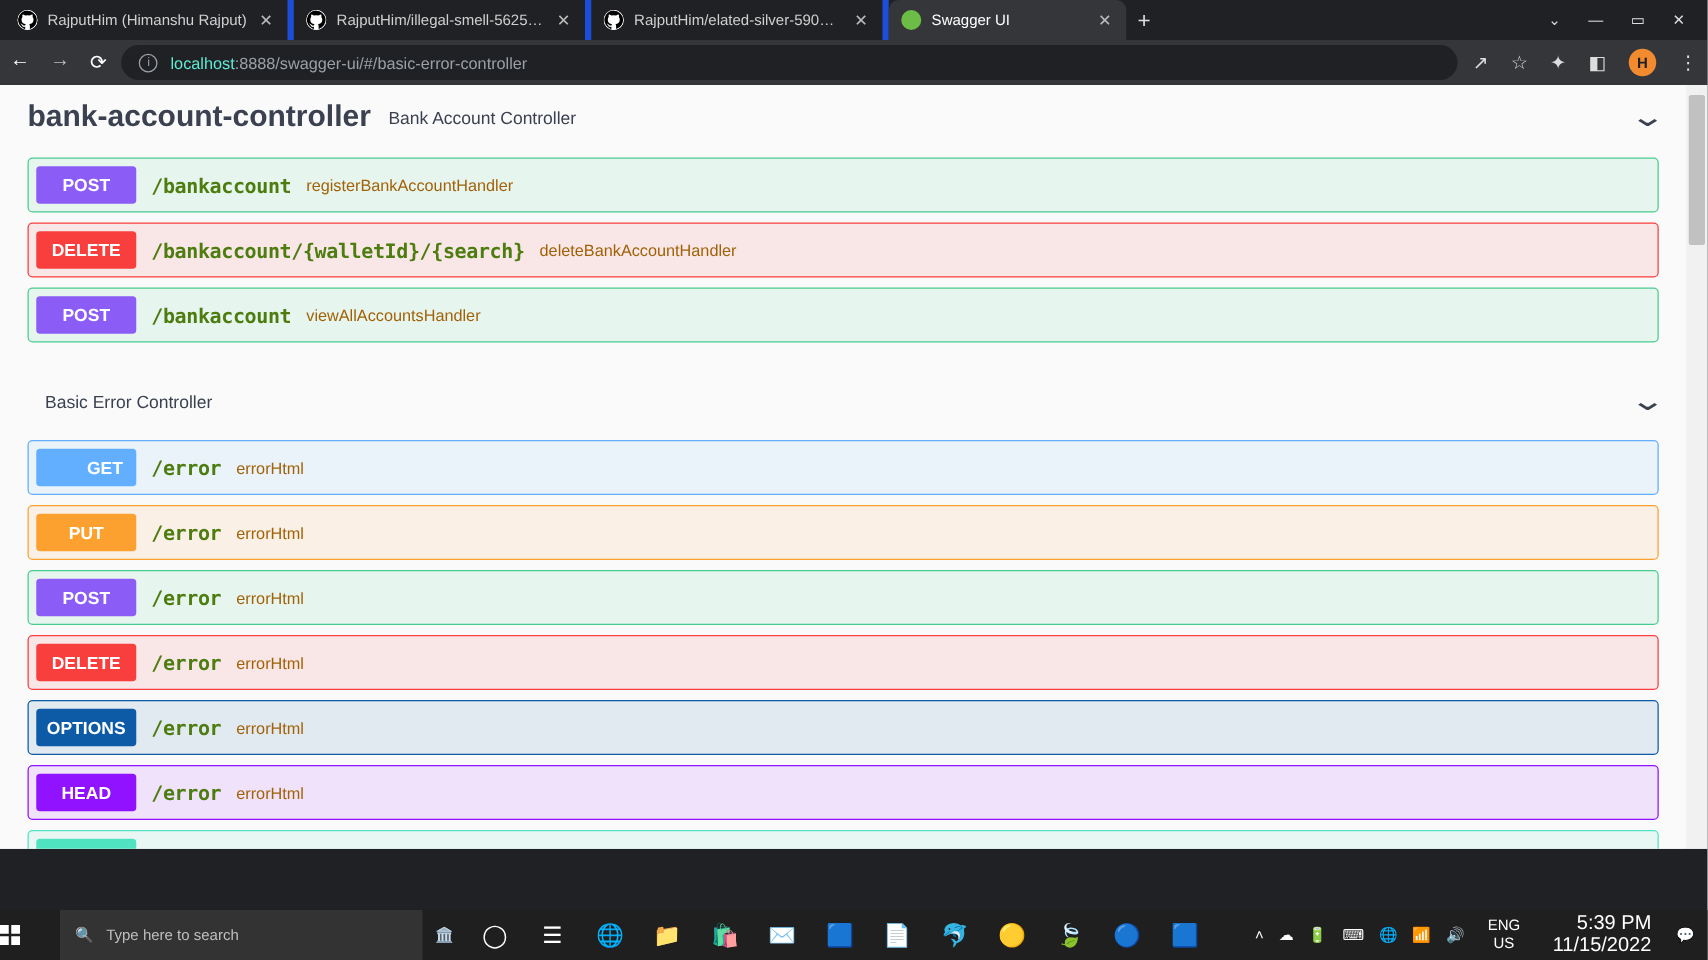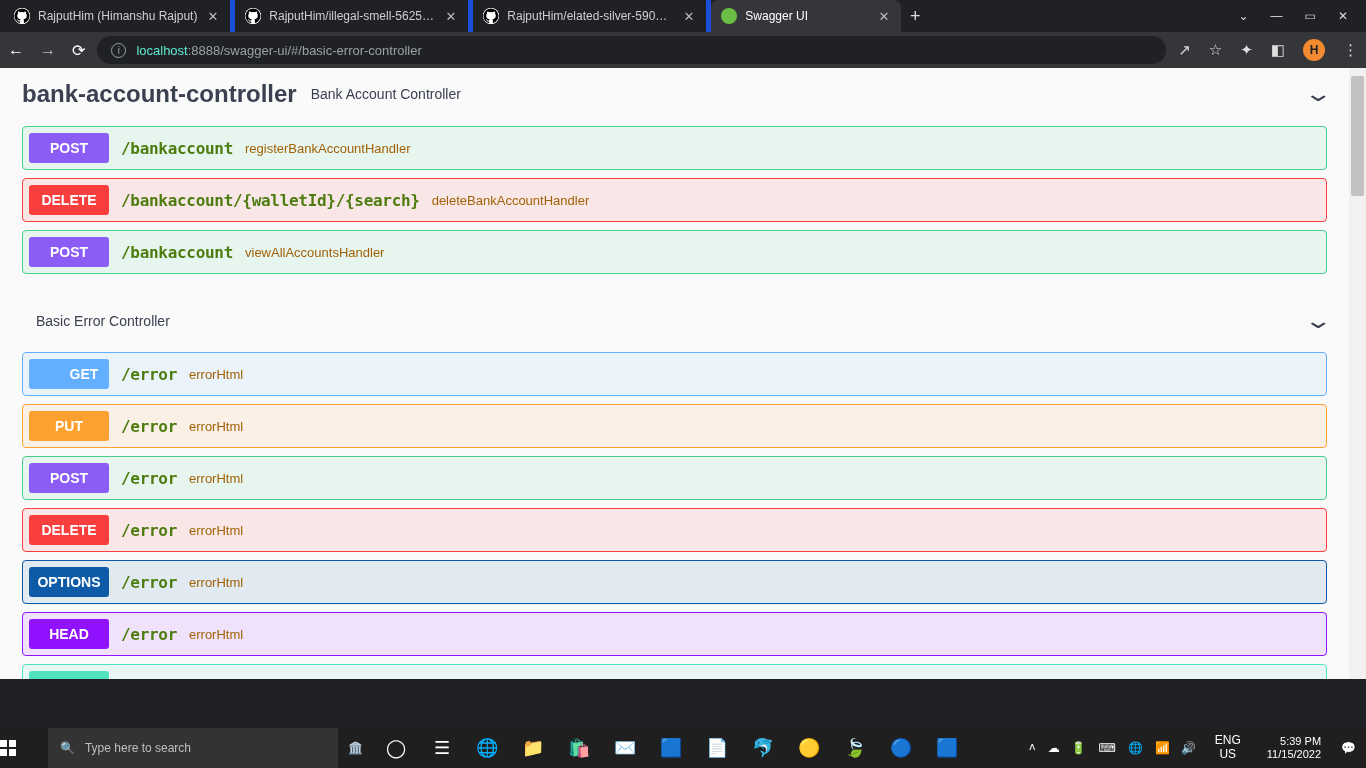--- a/index.html
+++ b/index.html
@@ -63,21 +63,21 @@
   .m-patch   .op-method{ background:#50e3c2; }
 
   
   .taskbar { position:absolute; bottom:0; left:0; right:0; height:40px; background:#1f1f1f; display:flex; align-items:center; color:#fff; font-size:12px; }
   .start-btn { width:48px; text-align:center; font-size:16px; }
   .search-bar { display:flex; align-items:center; gap:10px; background:#333; height:40px; padding:0 12px; width:290px; color:#bfbfbf; }
   .weather { display:flex; align-items:center; gap:6px; padding:0 10px; }
   .task-icons { display:flex; align-items:center; }
   .task-icons .ti { width:46px; height:40px; display:flex; align-items:center; justify-content:center; font-size:18px; }
   .sys-tray { margin-left:auto; display:flex; align-items:center; gap:12px; padding:0 10px; }
-  .clock { text-align:right; line-height:1.15; font-size:11px; padding:0 8px; }
+  .clock { text-align:right; line-height:1.15; font-size:16px; padding:0 8px; }
   .lang { text-align:center; line-height:1.15; font-size:12px; padding:0 6px; }
 
   svg { display:block; }
 </style>
 </head>
 <body>
 
 <div class="tab-strip">
 
   <div id="tabs-mount" style="display: flex;">

